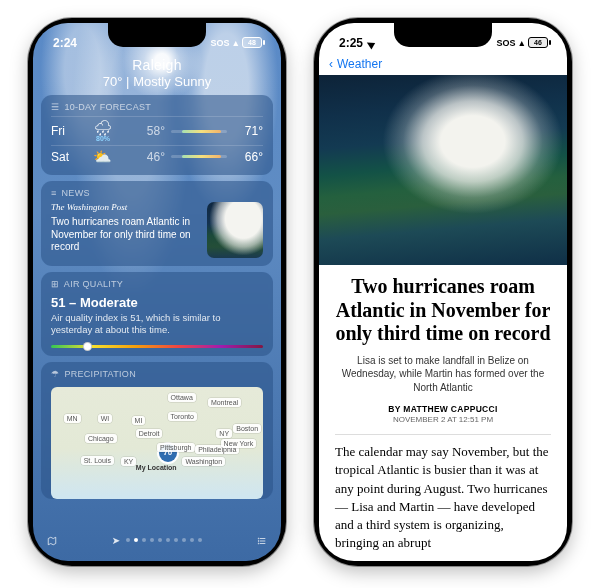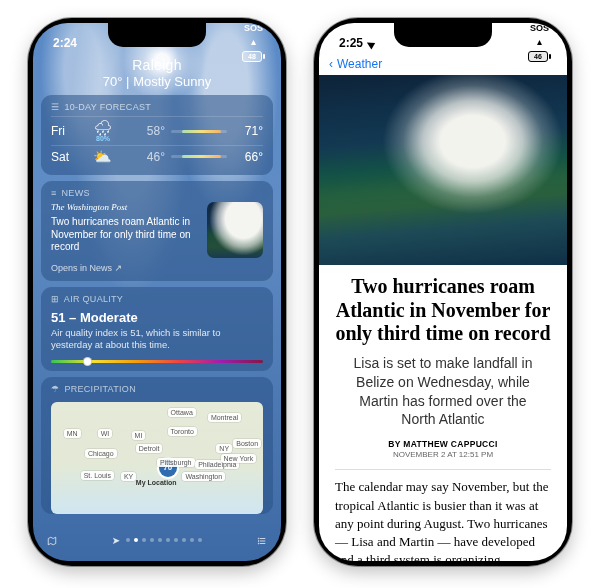--- a/index.html
+++ b/index.html
@@ -64,21 +64,21 @@
     position: relative;
     display: flex;
     justify-content: space-between;
     align-items: center;
     padding: 7px 16px 0 20px;
     height: 32px;
     font-size: 12px;
     font-weight: 600;
     z-index: 60;
   }
-  .status-right { display: flex; align-items: center; gap: 4px; font-size: 9px; font-weight: 600; flex-direction: column; }
+  .status-right { display: flex; align-items: center; gap: 4px; font-size: 9px; font-weight: 600; }
   .battery {
     display: inline-flex; align-items: center; gap: 1px;
   }
   .battery .pill {
     width: 20px; height: 11px; border: 1px solid currentColor; border-radius: 3px;
     position: relative;
     display: flex; align-items: center; justify-content: center;
     font-size: 7px; font-weight: 700;
   }
   .battery .nub { width: 2px; height: 5px; background: currentColor; border-radius: 1px; }
@@ -218,21 +218,21 @@
   }
   .article-body { padding: 10px 16px 0; text-align: center; }
   .article-title {
     font-family: Georgia, "Times New Roman", serif;
     font-weight: 700;
     font-size: 20px;
     line-height: 1.18;
     margin-bottom: 8px;
   }
   .article-sub {
-    font-size: 14px; line-height: 1.35; color: #333;
+    font-size: 10px; line-height: 1.35; color: #333;
     max-width: 205px; margin: 0 auto 10px;
   }
   .byline { font-size: 8.5px; font-weight: 700; letter-spacing: .3px; }
   .dateline { font-size: 8px; color: #666; margin-top: 1px; margin-bottom: 10px;}
   .rule { height: 1px; background: #ddd; margin: 0 0 8px; }
   .article-para {
     font-family: Georgia, "Times New Roman", serif;
     font-size: 13px; line-height: 1.4; text-align: left;
   }
 
@@ -304,21 +304,20 @@
           <span>≡</span>
           <span>NEWS</span>
         </div>
         <div class="news-body">
           <div class="news-text">
             <span class="news-source">The Washington Post</span>
             <span>Two hurricanes roam Atlantic in November for only third time on record</span>
           </div>
           <div class="news-thumb"></div>
         </div>
-        <div class="opens">Opens in News ↗</div>
       </div>
 
       <div class="card">
         <div class="section-hdr">
           <span>⊞</span>
           <span>AIR QUALITY</span>
         </div>
         <div class="aqi-val">51 – Moderate</div>
         <div class="aqi-desc">Air quality index is 51, which is similar to yesterday at about this time.</div>
         <div class="aqi-scale"></div>

